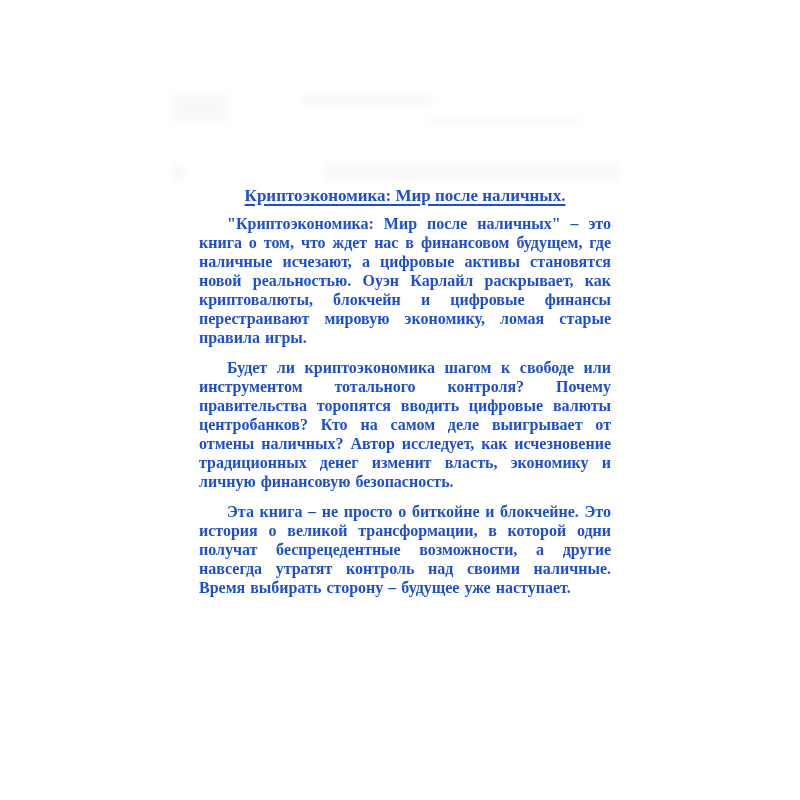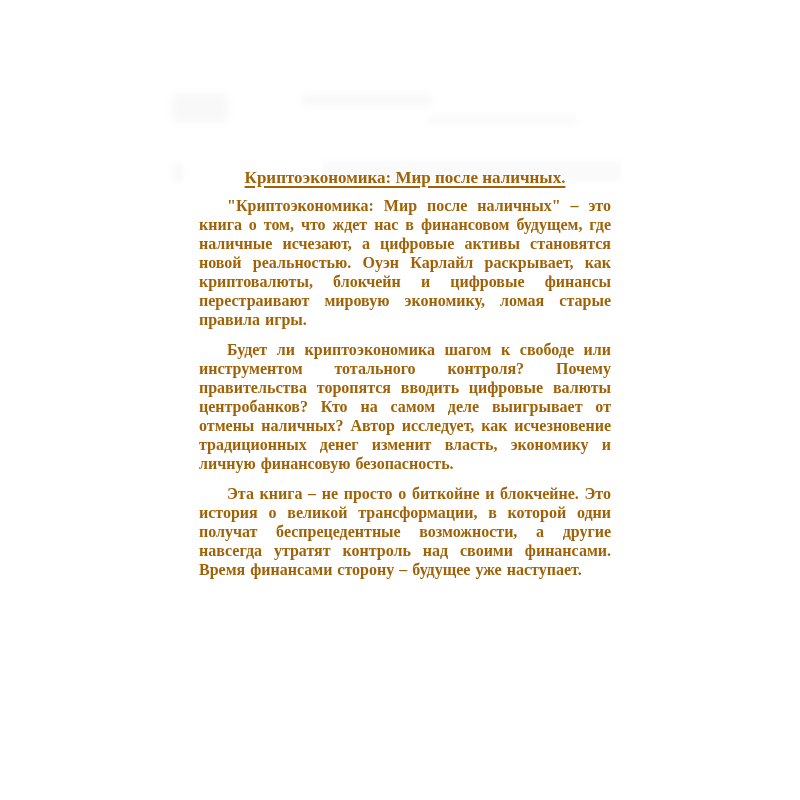--- a/index.html
+++ b/index.html
@@ -28,23 +28,23 @@
   }
   .a1 { left: 172px; top:  94px; width:  56px; height: 28px; }
   .a2 { left: 302px; top:  95px; width: 130px; height: 10px; }
   .a3 { left: 428px; top: 116px; width: 150px; height:  9px; background: rgba(120,120,120,0.035); }
   .a4 { left: 323px; top: 161px; width: 298px; height: 21px; background: rgba(120,120,120,0.04); }
   .a5 { left: 173px; top: 164px; width:  10px; height: 18px; }
 
   .text-block {
     position: absolute;
     left: 199px;
-    top: 168px;
+    top: 186px;
     width: 412px;
-    color: #a16207;
+    color: #1d4ed8;
     font-weight: bold;
   }
   .doc-title, .doc-author {
     font-size: 17px;
     line-height: 20px;
     text-align: center;
     text-decoration: underline;
     text-decoration-thickness: 2px;
     text-underline-offset: 3px;
     margin: 0 0 8px 0;
@@ -68,16 +68,16 @@
   <div class="artifact a1"></div>
   <div class="artifact a2"></div>
   <div class="artifact a3"></div>
   <div class="artifact a4"></div>
   <div class="artifact a5"></div>
 
   <div class="text-block">
     <h1 class="doc-title">Криптоэкономика: Мир после наличных.</h1>
     <p class="body-par">"Криптоэкономика: Мир после наличных" – это книга о том, что ждет нас в финансовом будущем, где наличные исчезают, а цифровые активы становятся новой реальностью. Оуэн Карлайл раскрывает, как криптовалюты, блокчейн и цифровые финансы перестраивают мировую экономику, ломая старые правила игры.</p>
     <p class="body-par">Будет ли криптоэкономика шагом к свободе или инструментом тотального контроля? Почему правительства торопятся вводить цифровые валюты центробанков? Кто на самом деле выигрывает от отмены наличных? Автор исследует, как исчезновение традиционных денег изменит власть, экономику и личную финансовую безопасность.</p>
-    <p class="body-par">Эта книга – не просто о биткойне и блокчейне. Это история о великой трансформации, в которой одни получат беспрецедентные возможности, а другие навсегда утратят контроль над своими финансами. Время финансами сторону – будущее уже наступает.</p>
+    <p class="body-par">Эта книга – не просто о биткойне и блокчейне. Это история о великой трансформации, в которой одни получат беспрецедентные возможности, а другие навсегда утратят контроль над своими наличные. Время выбирать сторону – будущее уже наступает.</p>
   </div>
 
 </div>
 
 </body></html>

